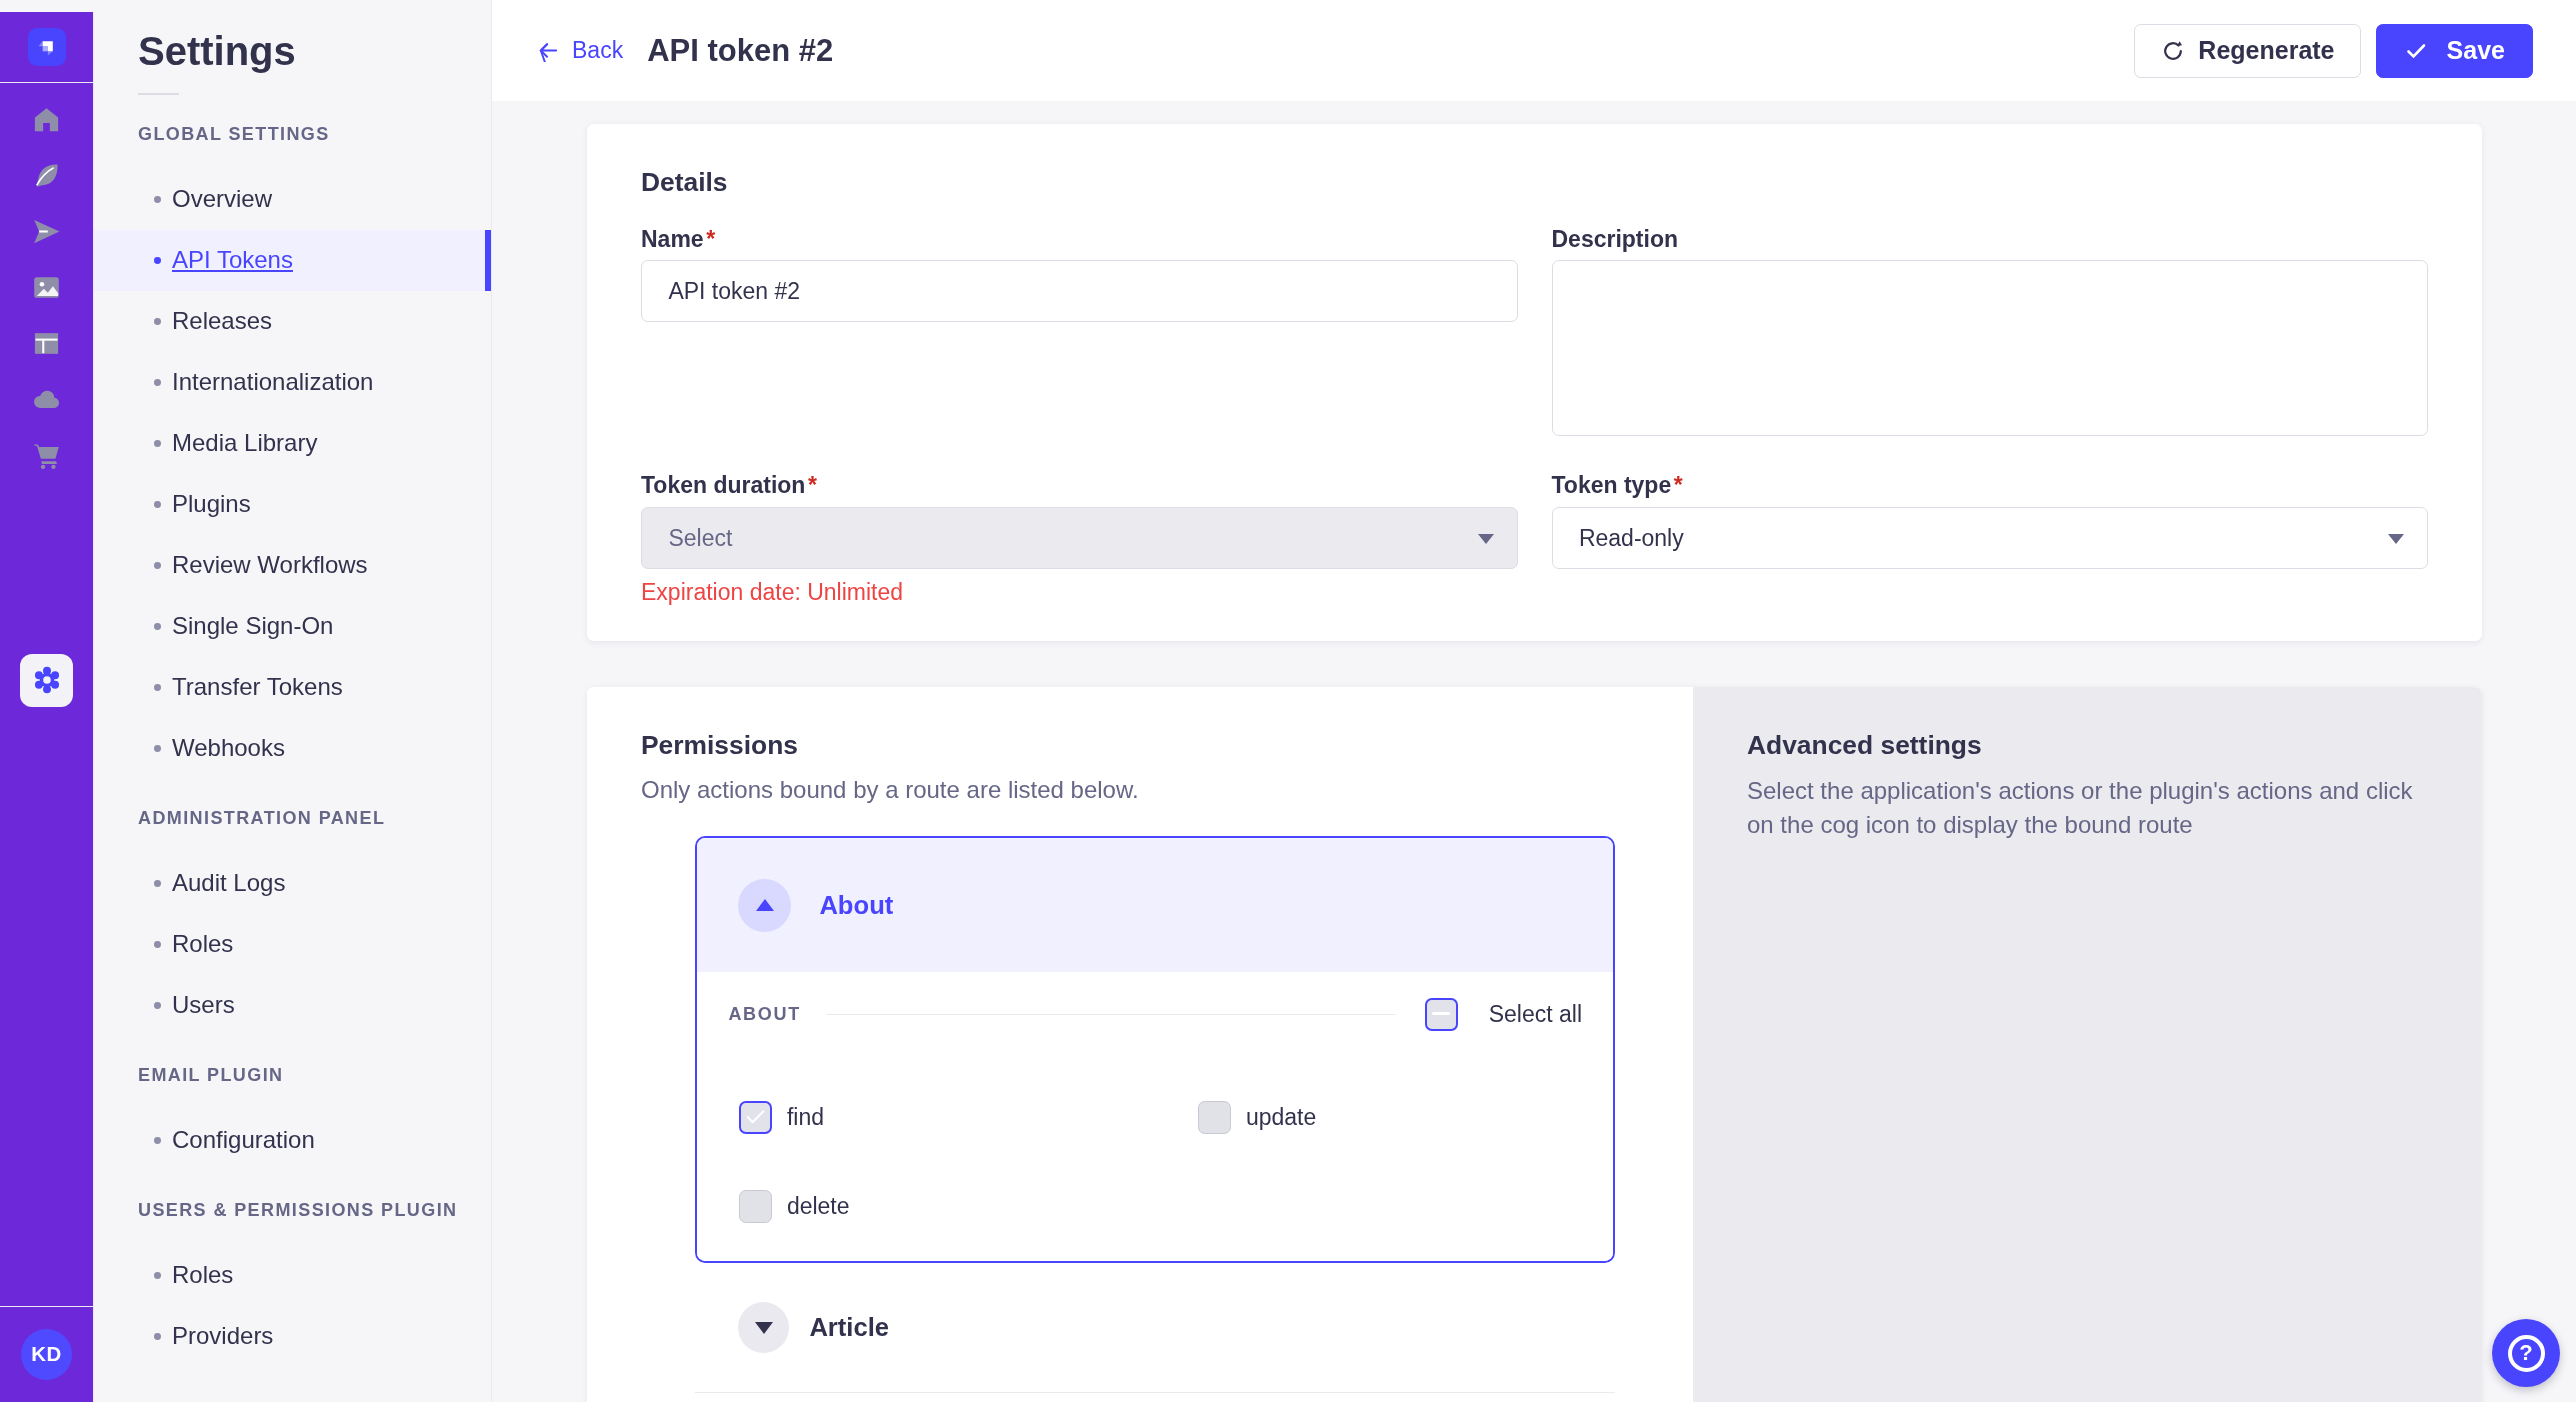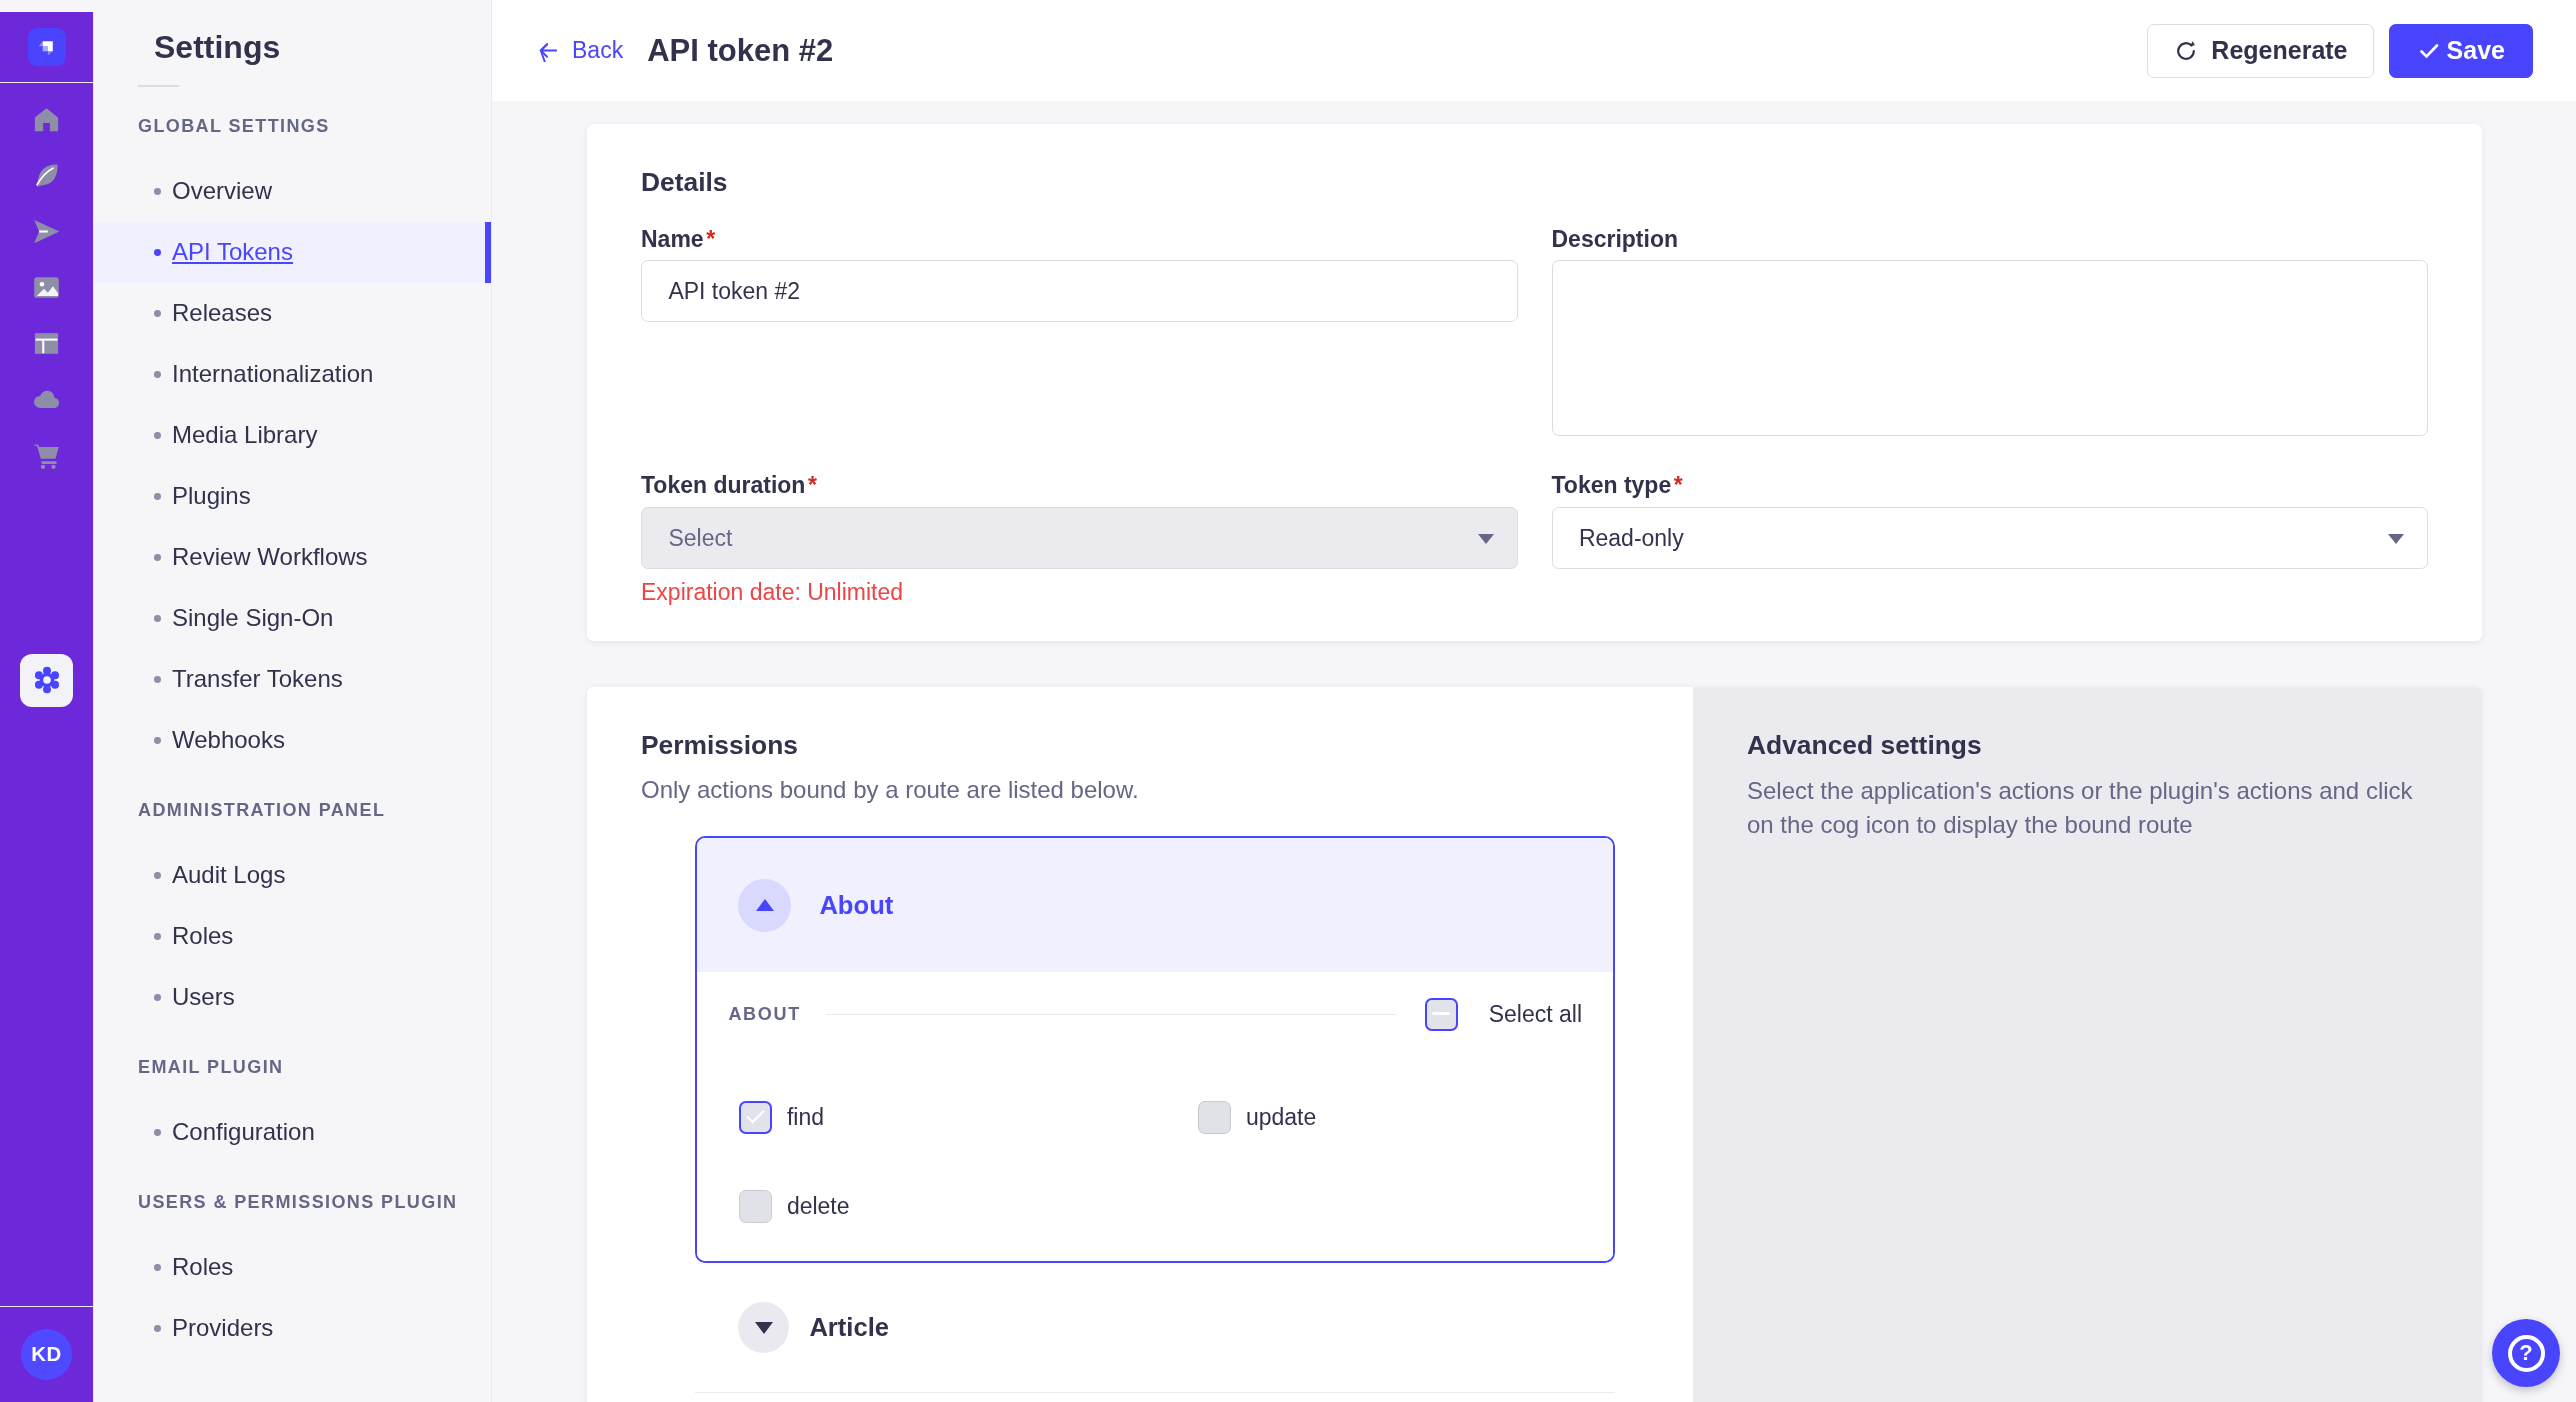--- a/index.html
+++ b/index.html
@@ -14,41 +14,41 @@
   .rail-nav { display:flex; flex-direction:column; align-items:center; padding-top:8.5px; }
   .rail-item { width:94px; height:56px; display:flex; align-items:center; justify-content:center; color:#8E8EA9; cursor:pointer; }
   .rail-item svg { width:31px; height:31px; fill:currentColor; }
   .rail-gear { margin-top:170px; width:53px; height:53px; border-radius:12px; background:#F2F2F7; display:flex; align-items:center; justify-content:center; cursor:pointer; }
   .rail-gear svg { width:34px; height:34px; }
   .rail-bottom { position:absolute; left:0; right:0; bottom:0; height:96px; border-top:0.9px solid #EAEAEF; display:flex; align-items:center; justify-content:center; }
   .avatar { width:51px; height:51px; border-radius:50%; background:#4F4AFF; color:#fff; font-size:20.4px; font-weight:700; display:flex; align-items:center; justify-content:center; letter-spacing:0.4px; cursor:pointer; }
 
   
   .subnav { position:absolute; left:94px; top:0; bottom:0; width:398px; background:#F6F6F9; border-right:0.9px solid #EAEAEF; padding-top:29px; overflow:hidden; }
-  .sn-title { margin-left:60px; font-size:32px; font-weight:700; color:#32324D; }
+  .sn-title { margin-left:44px; font-size:40px; font-weight:700; color:#32324D; }
   .sn-divider { margin:19px 0 0 44px; width:41px; height:1.7px; background:#DCDCE4; }
   .sn-label { margin:29px 0 0 44px; font-size:18px; font-weight:700; color:#666687; letter-spacing:1.4px; }
   .sn-list { list-style:none; margin-top:24px; }
   .sn-list li { position:relative; height:61px; display:flex; align-items:center; padding-left:78px; font-size:24px; color:#32324D; cursor:pointer; }
   .sn-list li::before { content:""; position:absolute; left:60px; top:50%; margin-top:-3.4px; width:6.8px; height:6.8px; border-radius:50%; background:#8E8EA9; }
   .sn-list li.active { background:#F0F0FF; color:#4945FF; font-weight:500;text-decoration:underline; }
   .sn-list li.active::before { background:#4945FF; }
   .sn-list li.active::after { content:""; position:absolute; right:0; top:0; bottom:0; width:6px; background:#4945FF; }
 
   
   .main { position:absolute; left:492px; right:0; top:0; bottom:0; }
   .main-header { height:101px; background:#FFFFFF; display:flex; align-items:center; padding:0 43px 0 45px; }
   .back { display:flex; align-items:center; gap:12px; color:#4945FF; font-size:23px; cursor:pointer; }
   .back svg { width:23px; height:23px; }
   .page-title { margin-left:24px; font-size:31px; font-weight:700; color:#32324D; }
   .hspacer { flex:1; }
   .btn { height:54px; border-radius:6.8px; display:flex; align-items:center; font-size:25px; font-weight:600; cursor:pointer; }
   .btn svg { width:24px; height:24px; }
   .btn-secondary { background:#FFFFFF; border:0.9px solid #DCDCE4; color:#32324D; padding:0 25.6px; gap:13.6px; }
-  .btn-primary { background:#4945FF; border:0.9px solid #4945FF; color:#FFFFFF; padding:0 27px; gap:6px; margin-left:14.5px; }
+  .btn-primary { background:#4945FF; border:0.9px solid #4945FF; color:#FFFFFF; padding:0 27px; gap:19px; margin-left:14.5px; }
 
   .content { position:absolute; top:101px; left:0; right:0; bottom:0; background:#F6F6F9; padding:23px 95px 0 95px; overflow:hidden; }
 
   .card { background:#FFFFFF; border-radius:6.8px; box-shadow:0 1.7px 6.8px rgba(33,33,52,.07); }
   .details-card { width:1895px; height:517px; padding:41px 54px; }
   .card-title { font-size:26.4px; font-weight:600; color:#32324D; line-height:34px; }
 
   .form-grid { margin-top:25.6px; display:grid; grid-template-columns:1fr 1fr; column-gap:34px; row-gap:32px; }
   .field-label { font-size:23px; font-weight:600; color:#32324D; line-height:29px; margin-bottom:6.8px; }
   .req { color:#D02B20; margin-left:2.6px; }

